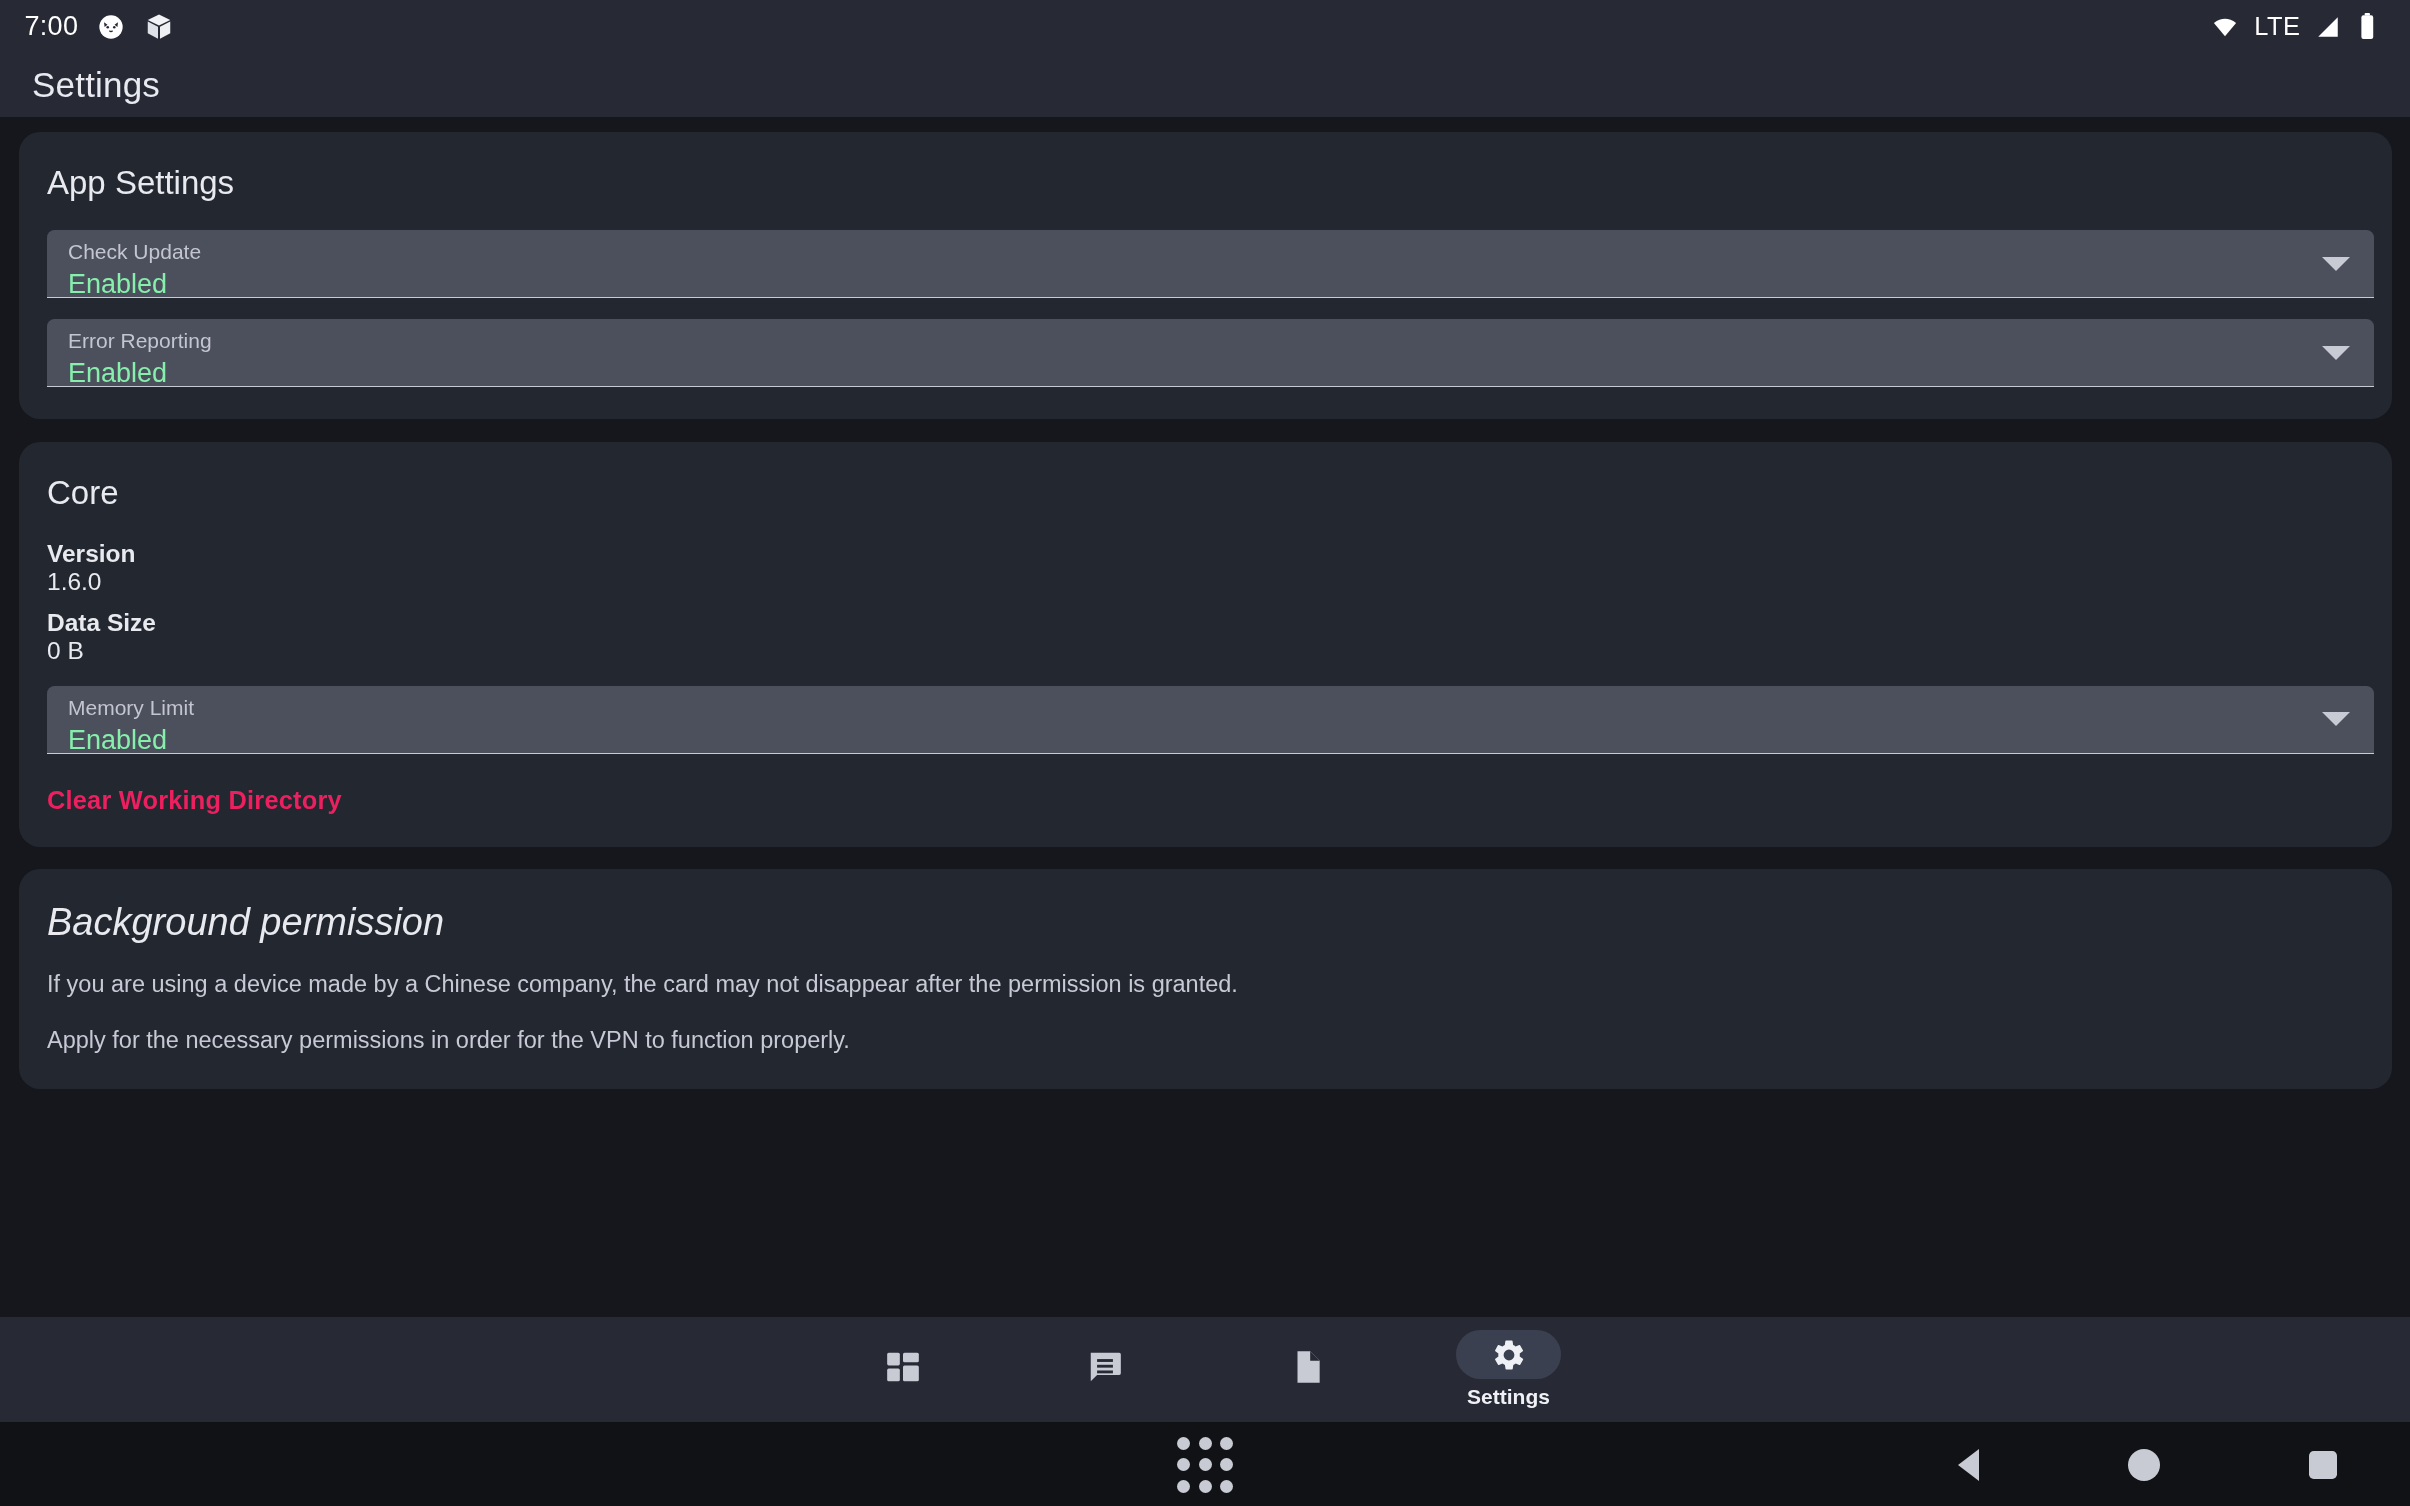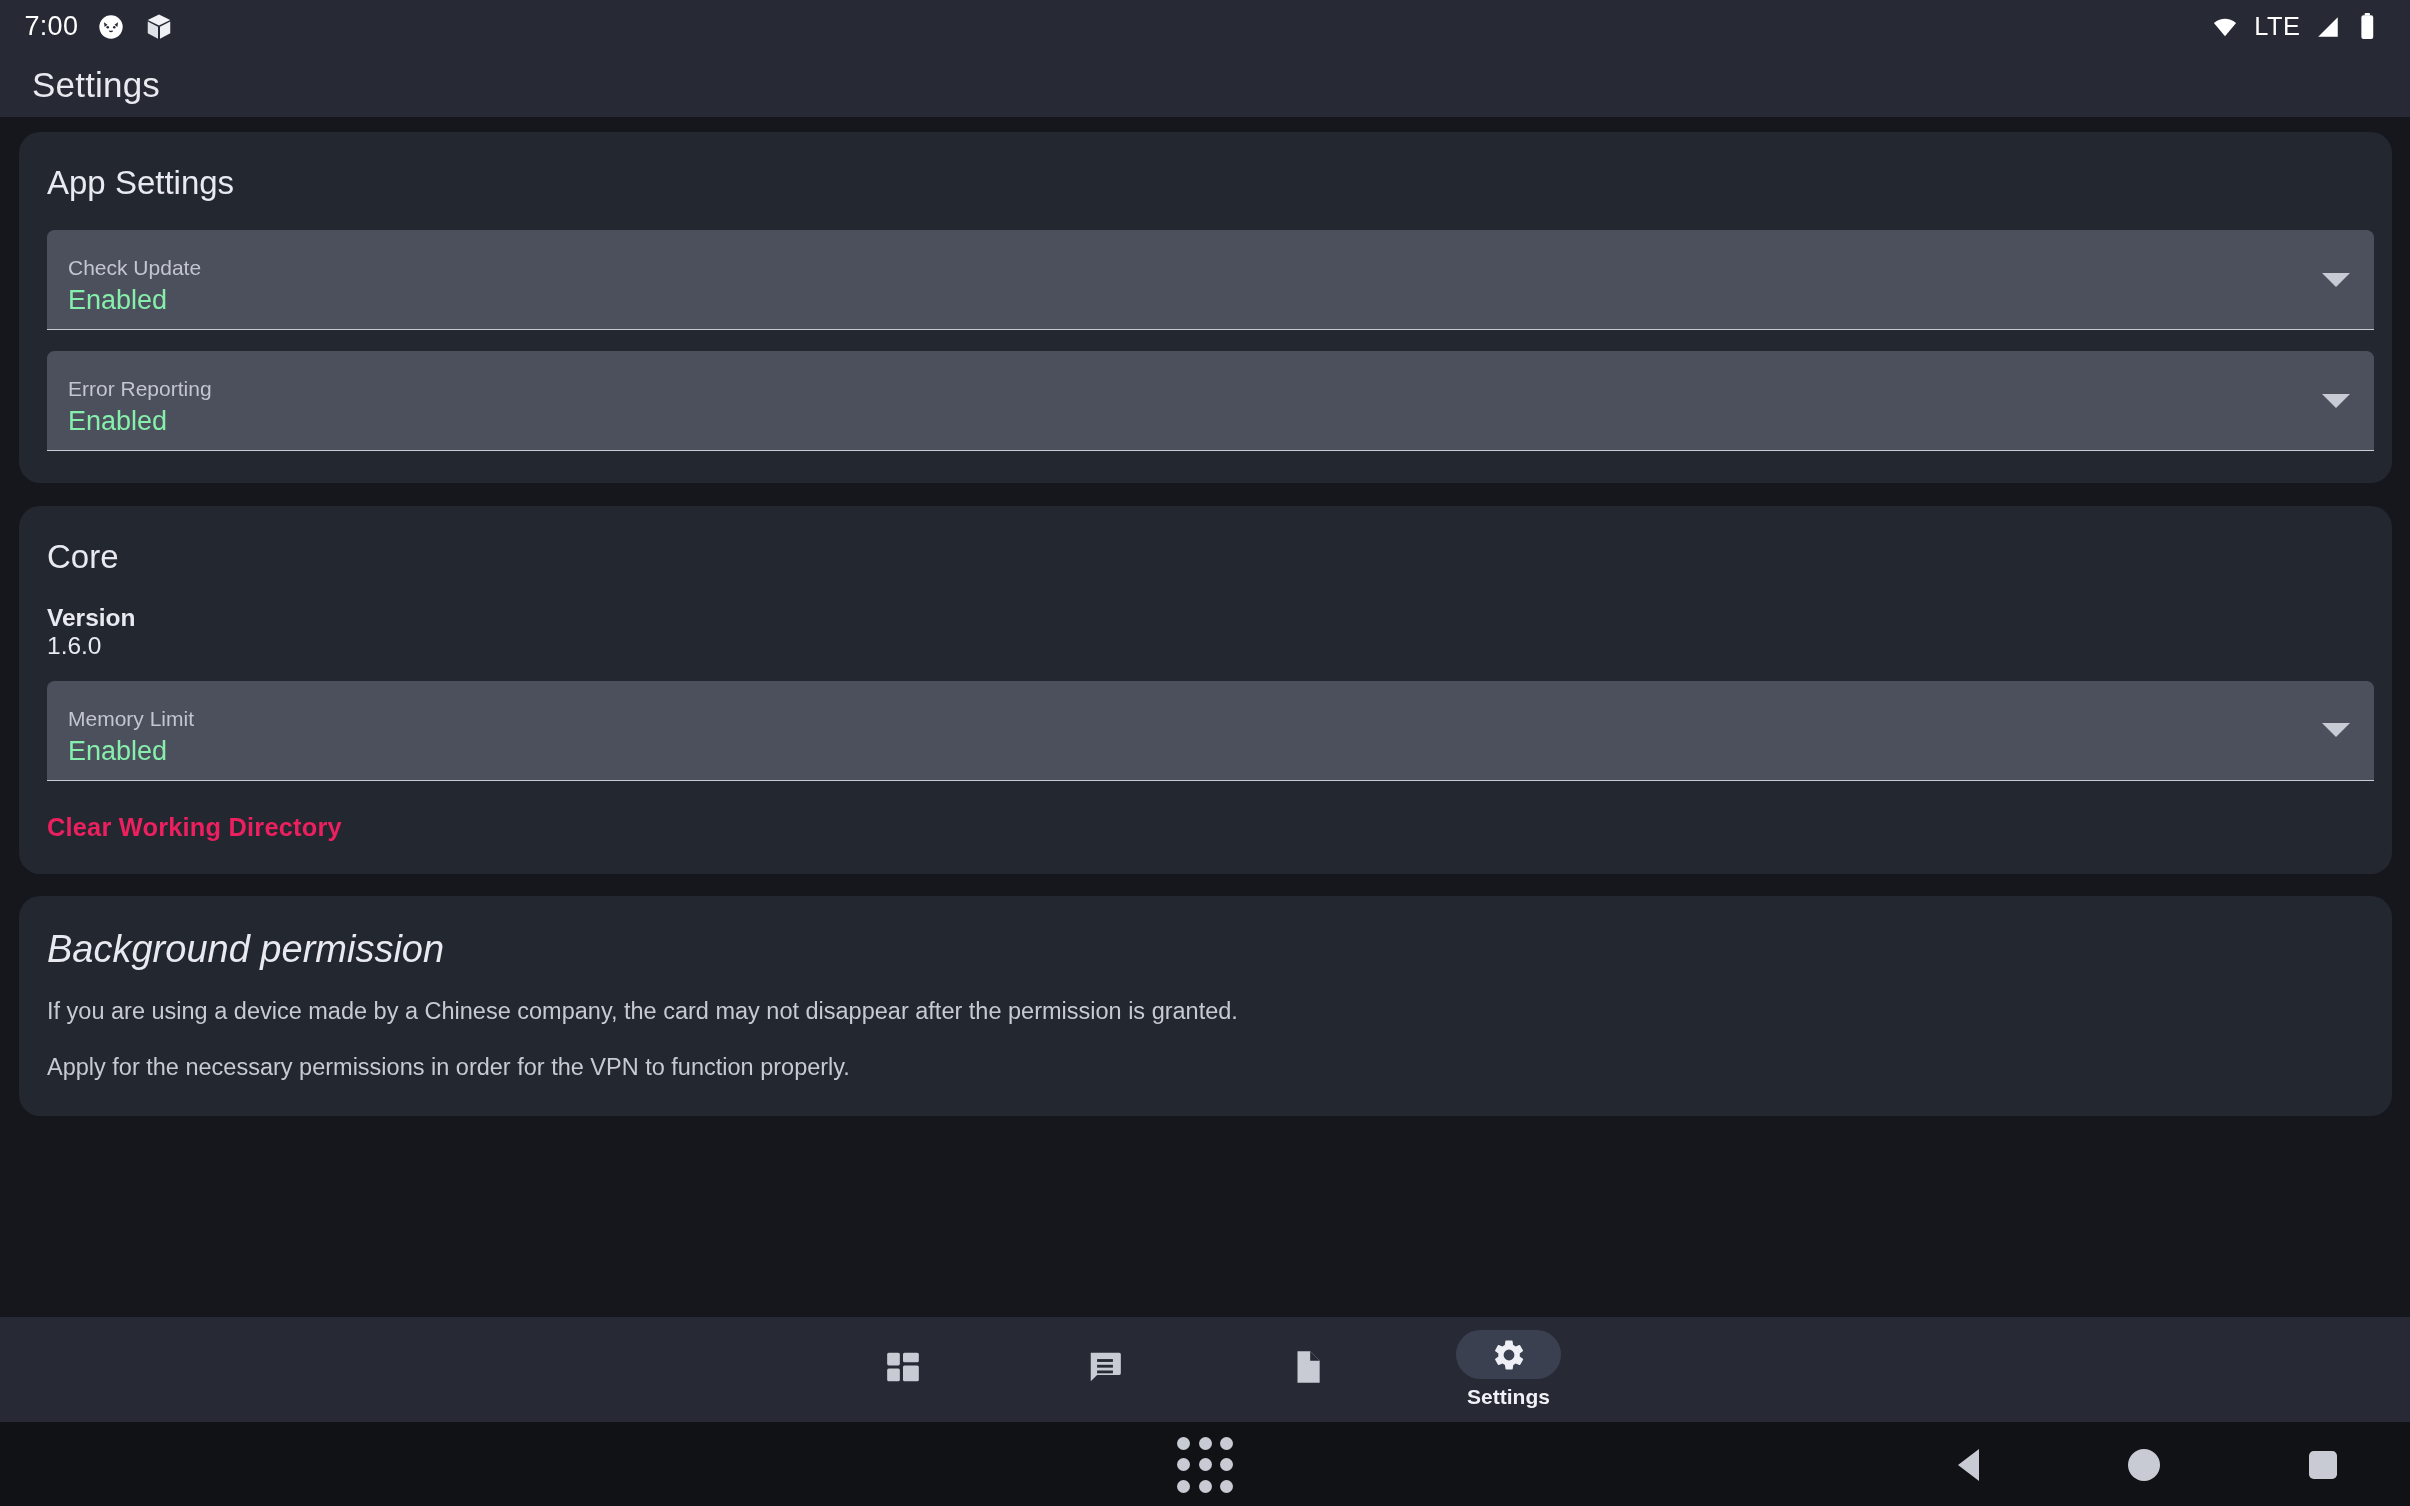--- a/index.html
+++ b/index.html
@@ -47,21 +47,21 @@
     margin-bottom:22.6px;
   }
   .card-title { color:#e9eaf0; font-size:33px; font-weight:400; margin-bottom:28px; }
 
   
   .field {
     position:relative;
     background:#4c4f5c;
     border-top-left-radius:7.5px; border-top-right-radius:7.5px;
     border-bottom:1.9px solid #c8cad4;
-    height:100px;
+    height:68px;
     padding:13px 28px 0 21px;
     display:flex; flex-direction:column; justify-content:center;
     margin-bottom:21px;
   }
   .field:last-child { margin-bottom:0; }
   .field-label { color:#c3c6d1; font-size:21px; line-height:1.2; margin-bottom:3.8px; }
   .field-value { color:#86efac; font-size:27px; line-height:1.2; }
   .caret {
     position:absolute; right:24.5px; top:50%; transform:translateY(-50%);
     width:0; height:0;
@@ -197,20 +197,24 @@
         <span class="caret"></span>
       </div>
     </div>
 
     <div class="card">
       <div class="card-title">Core</div>
 
       <div class="kv-row">
         <span class="kv-key">Version</span>
         <span class="kv-val">1.6.0</span>
+      </div>
+      <div class="kv-row">
+        <span class="kv-key">Data Size</span>
+        <span class="kv-val">0 B</span>
       </div>
 
       <div class="core-field-wrap">
         <div class="field">
           <span class="field-label">Memory Limit</span>
           <span class="field-value">Enabled</span>
           <span class="caret"></span>
         </div>
       </div>
 

